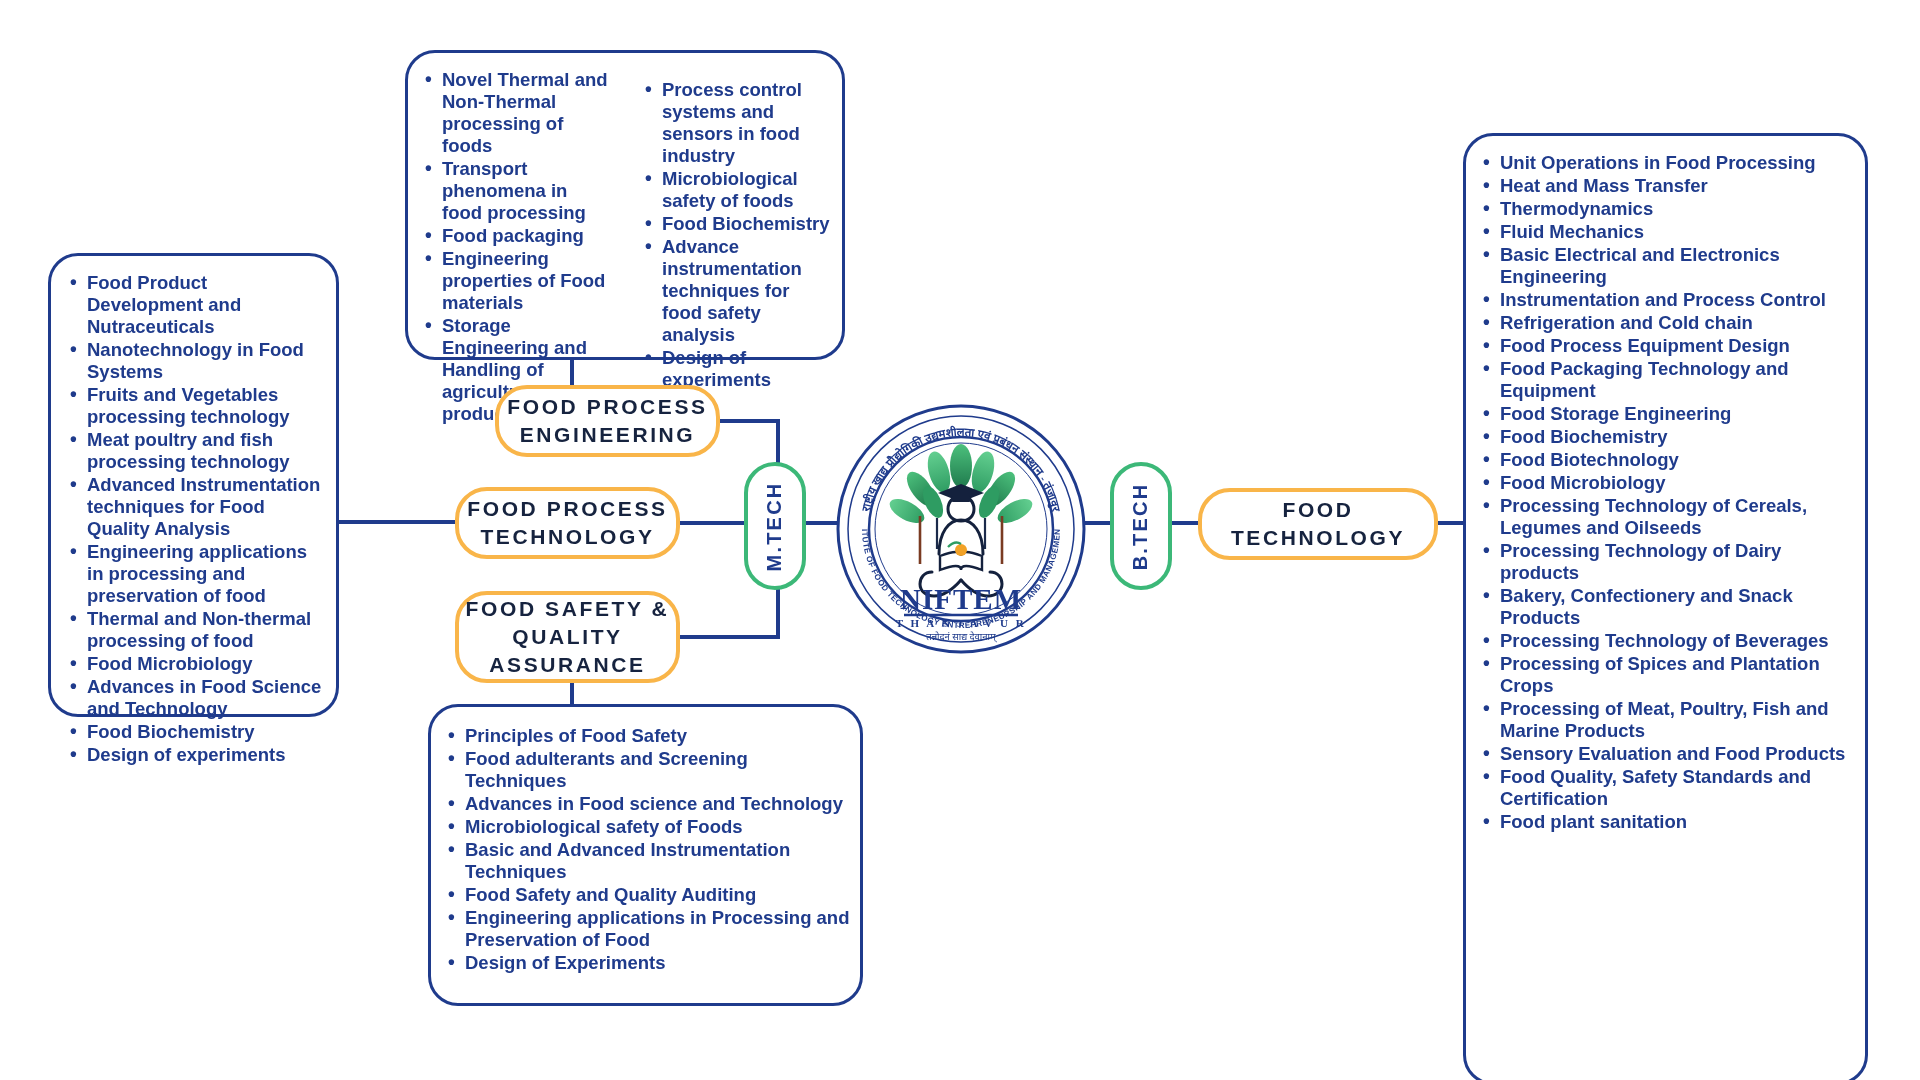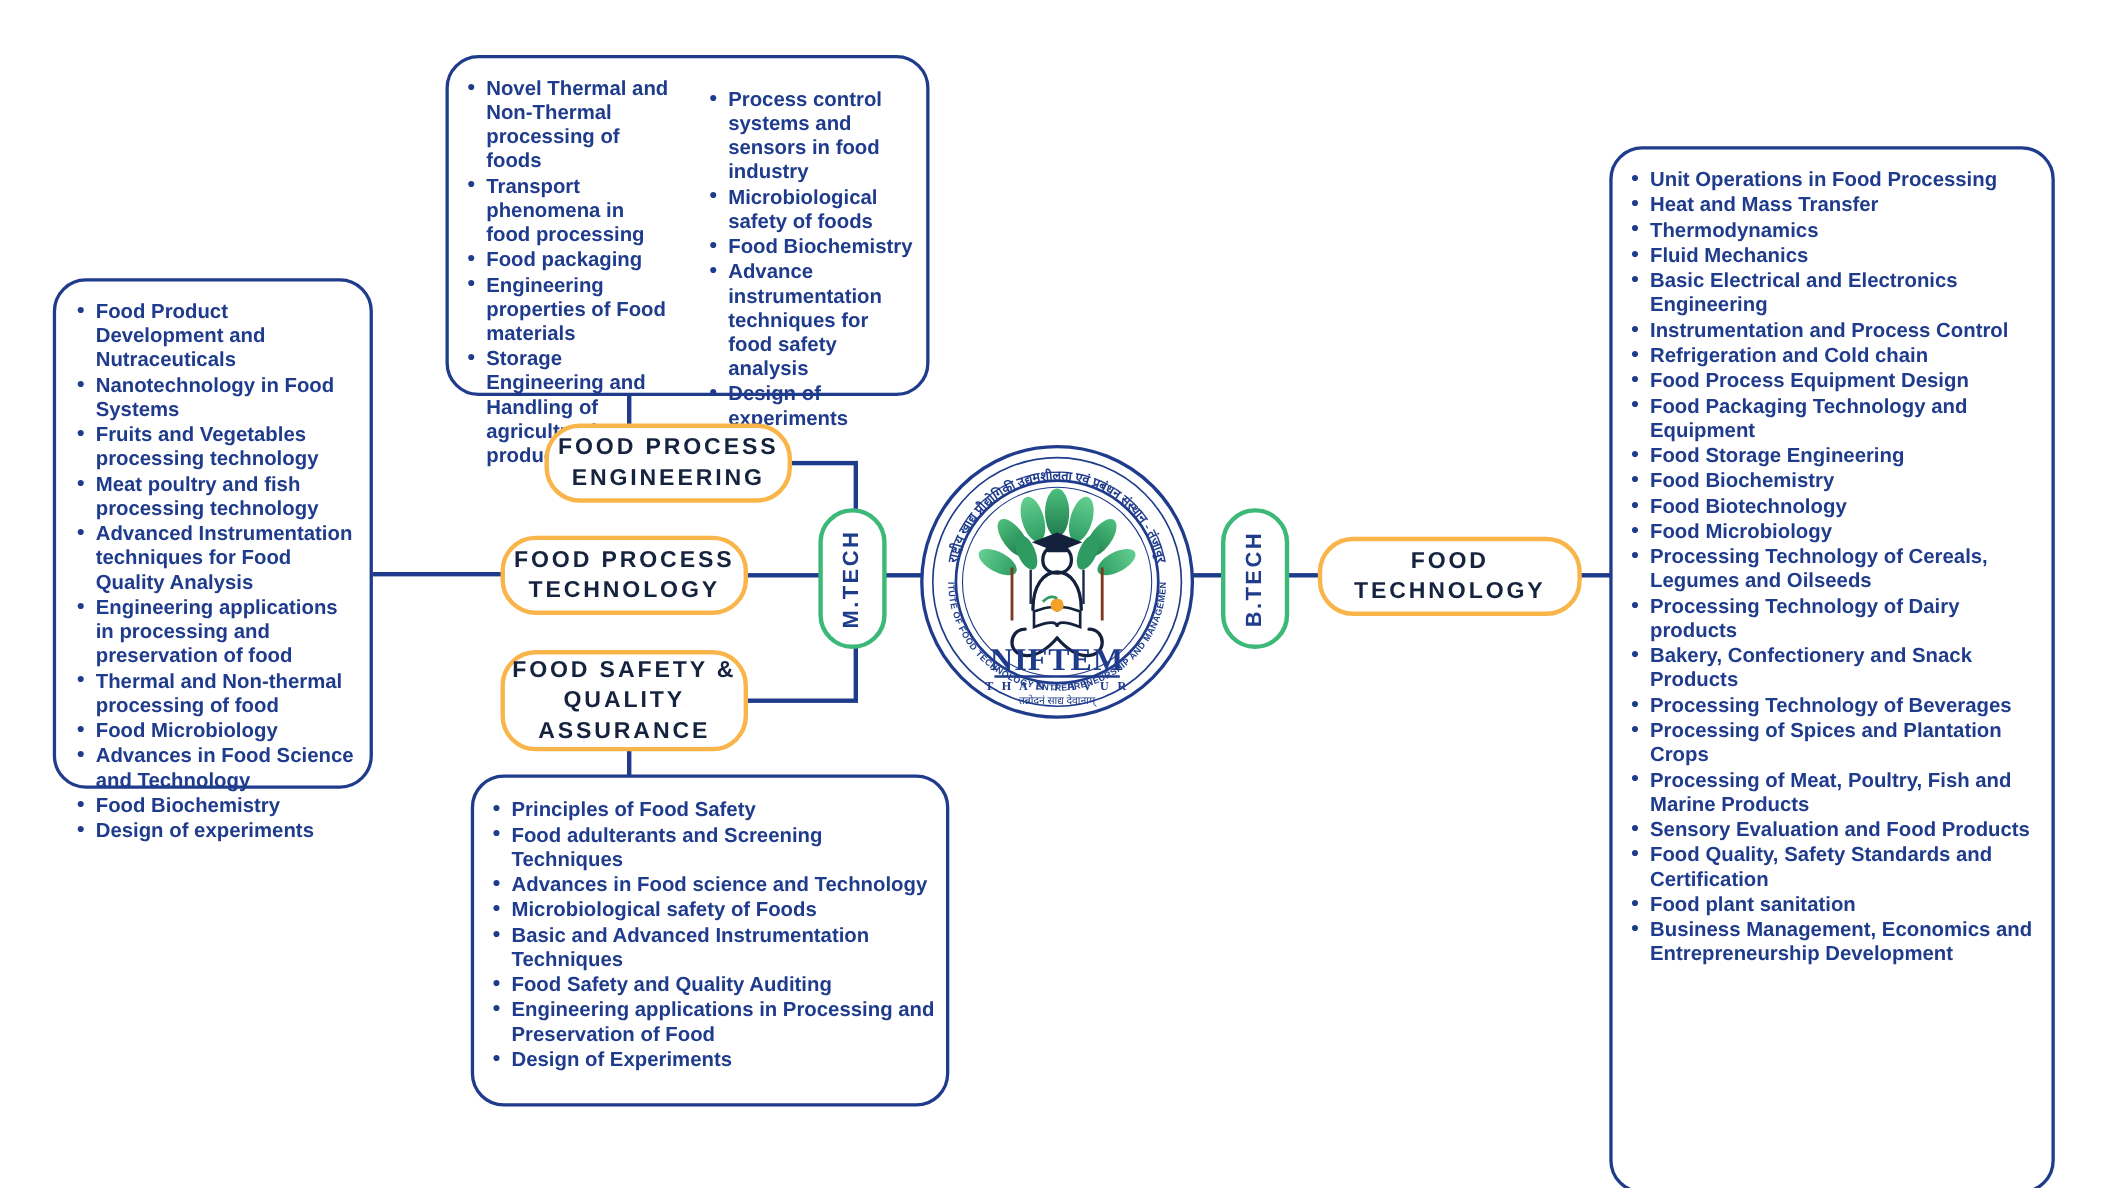--- a/index.html
+++ b/index.html
@@ -191,21 +191,20 @@
     <li>Food Microbiology</li>
     <li>Processing Technology of Cereals, Legumes and Oilseeds</li>
     <li>Processing Technology of Dairy products</li>
     <li>Bakery, Confectionery and Snack Products</li>
     <li>Processing Technology of Beverages</li>
     <li>Processing of Spices and Plantation Crops</li>
     <li>Processing of Meat, Poultry, Fish and Marine Products</li>
     <li>Sensory Evaluation and Food Products</li>
     <li>Food Quality, Safety Standards and Certification</li>
     <li>Food plant sanitation</li>
-    <li>Business Management, Economics and Entrepreneurship Development</li>
   </ul>
 </div>
 
 <div class="pill pill-orange" id="pill-fpe">FOOD PROCESS ENGINEERING</div>
 <div class="pill pill-orange" id="pill-fpt">FOOD PROCESS TECHNOLOGY</div>
 <div class="pill pill-orange" id="pill-fsqa">FOOD SAFETY &amp; QUALITY ASSURANCE</div>
 <div class="pill pill-orange" id="pill-ft">FOOD TECHNOLOGY</div>
 
 <div class="pill pill-green" id="pill-mtech">
   <span>M.TECH</span>

